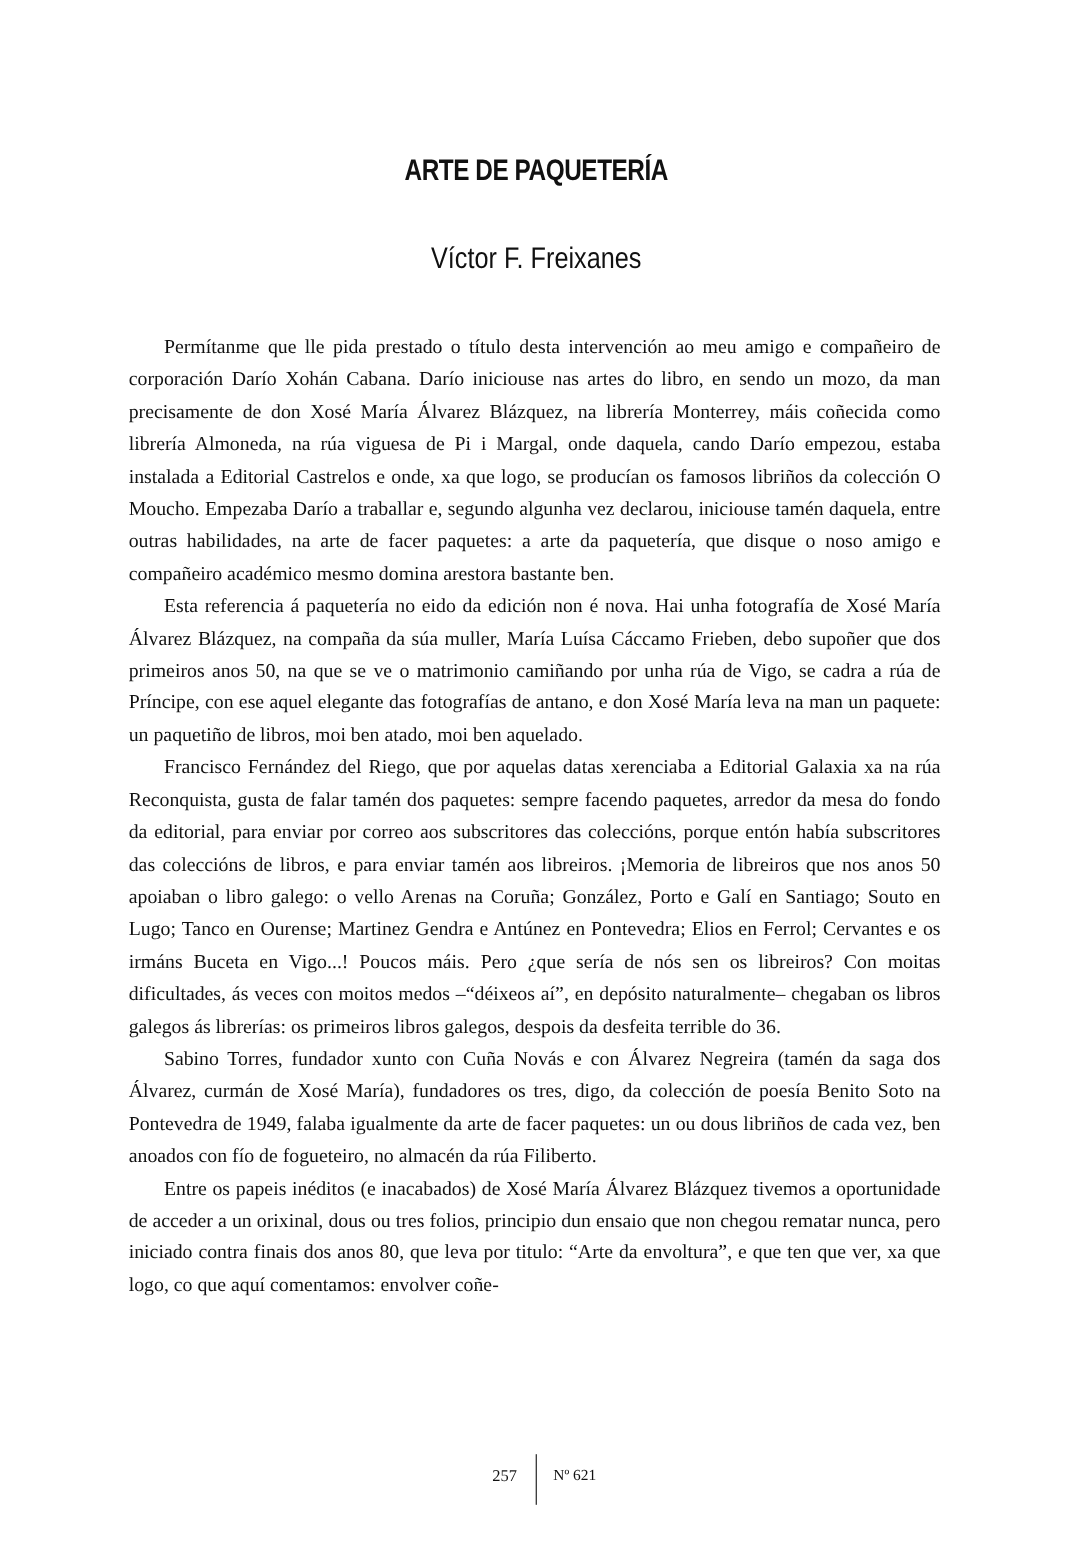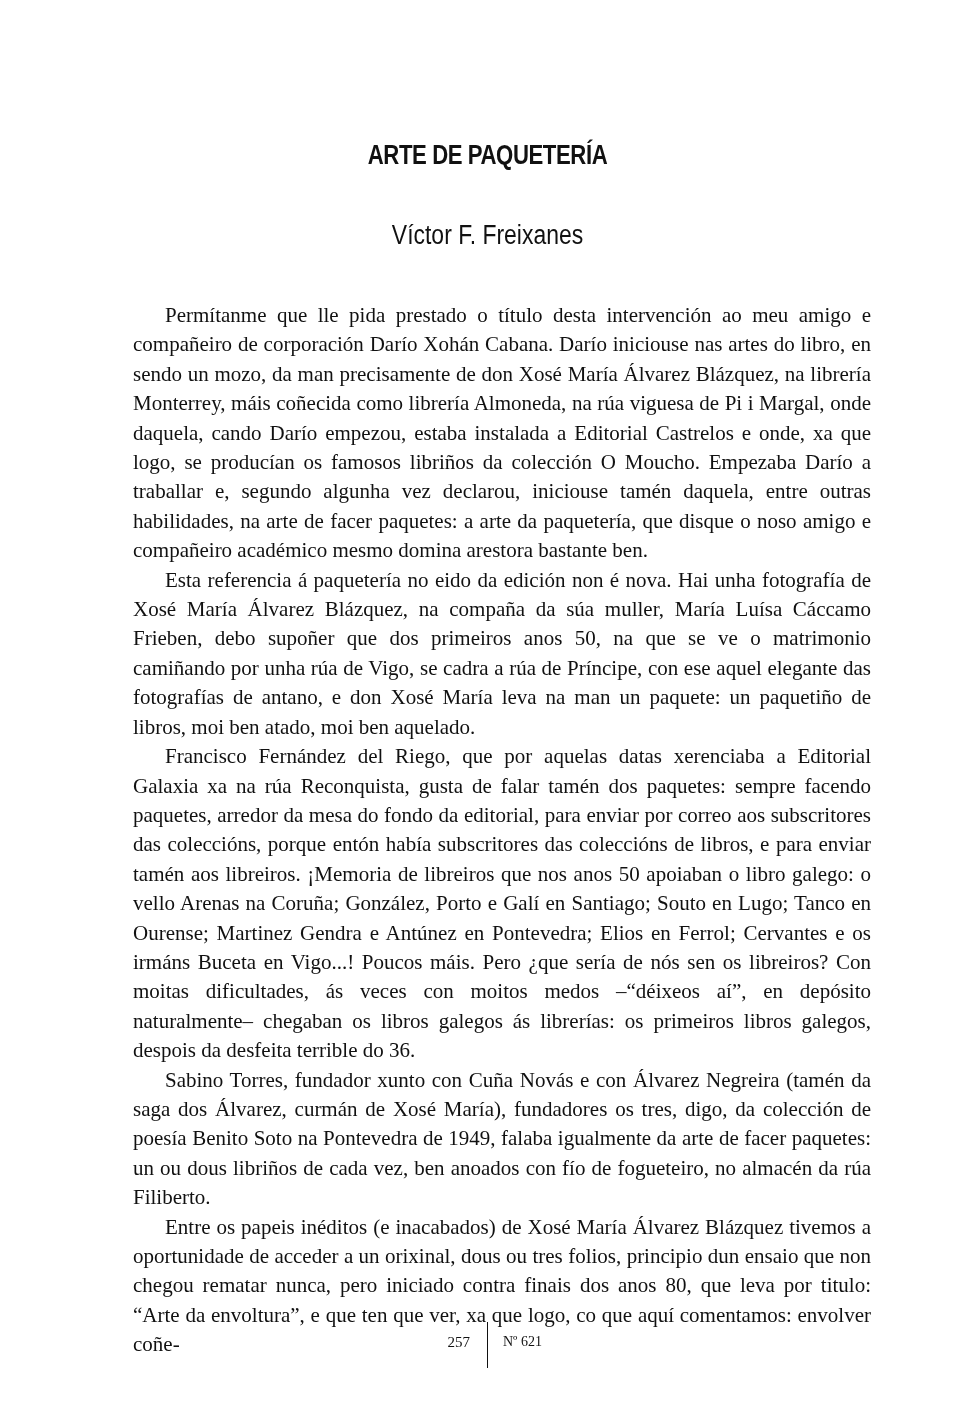--- a/index.html
+++ b/index.html
@@ -37,24 +37,24 @@
       font-family: "Liberation Sans", sans-serif;
       font-weight: normal;
       font-size: 27px;
       transform: scaleX(0.85);
       transform-origin: center;
       margin: 0;
     }
     .body-text {
       position: absolute;
       top: 301px;
-      left: 133px;
+      left: 117px;
       width: 738px;
       font-family: "Liberation Serif", serif;
-      font-size: 21px;
+      font-size: 18px;
       line-height: 29.4px;
       text-align: justify;
       hyphens: manual;
     }
     .body-text p {
       margin: 0;
       text-indent: 32px;
     }
     .footer {
       position: absolute;

